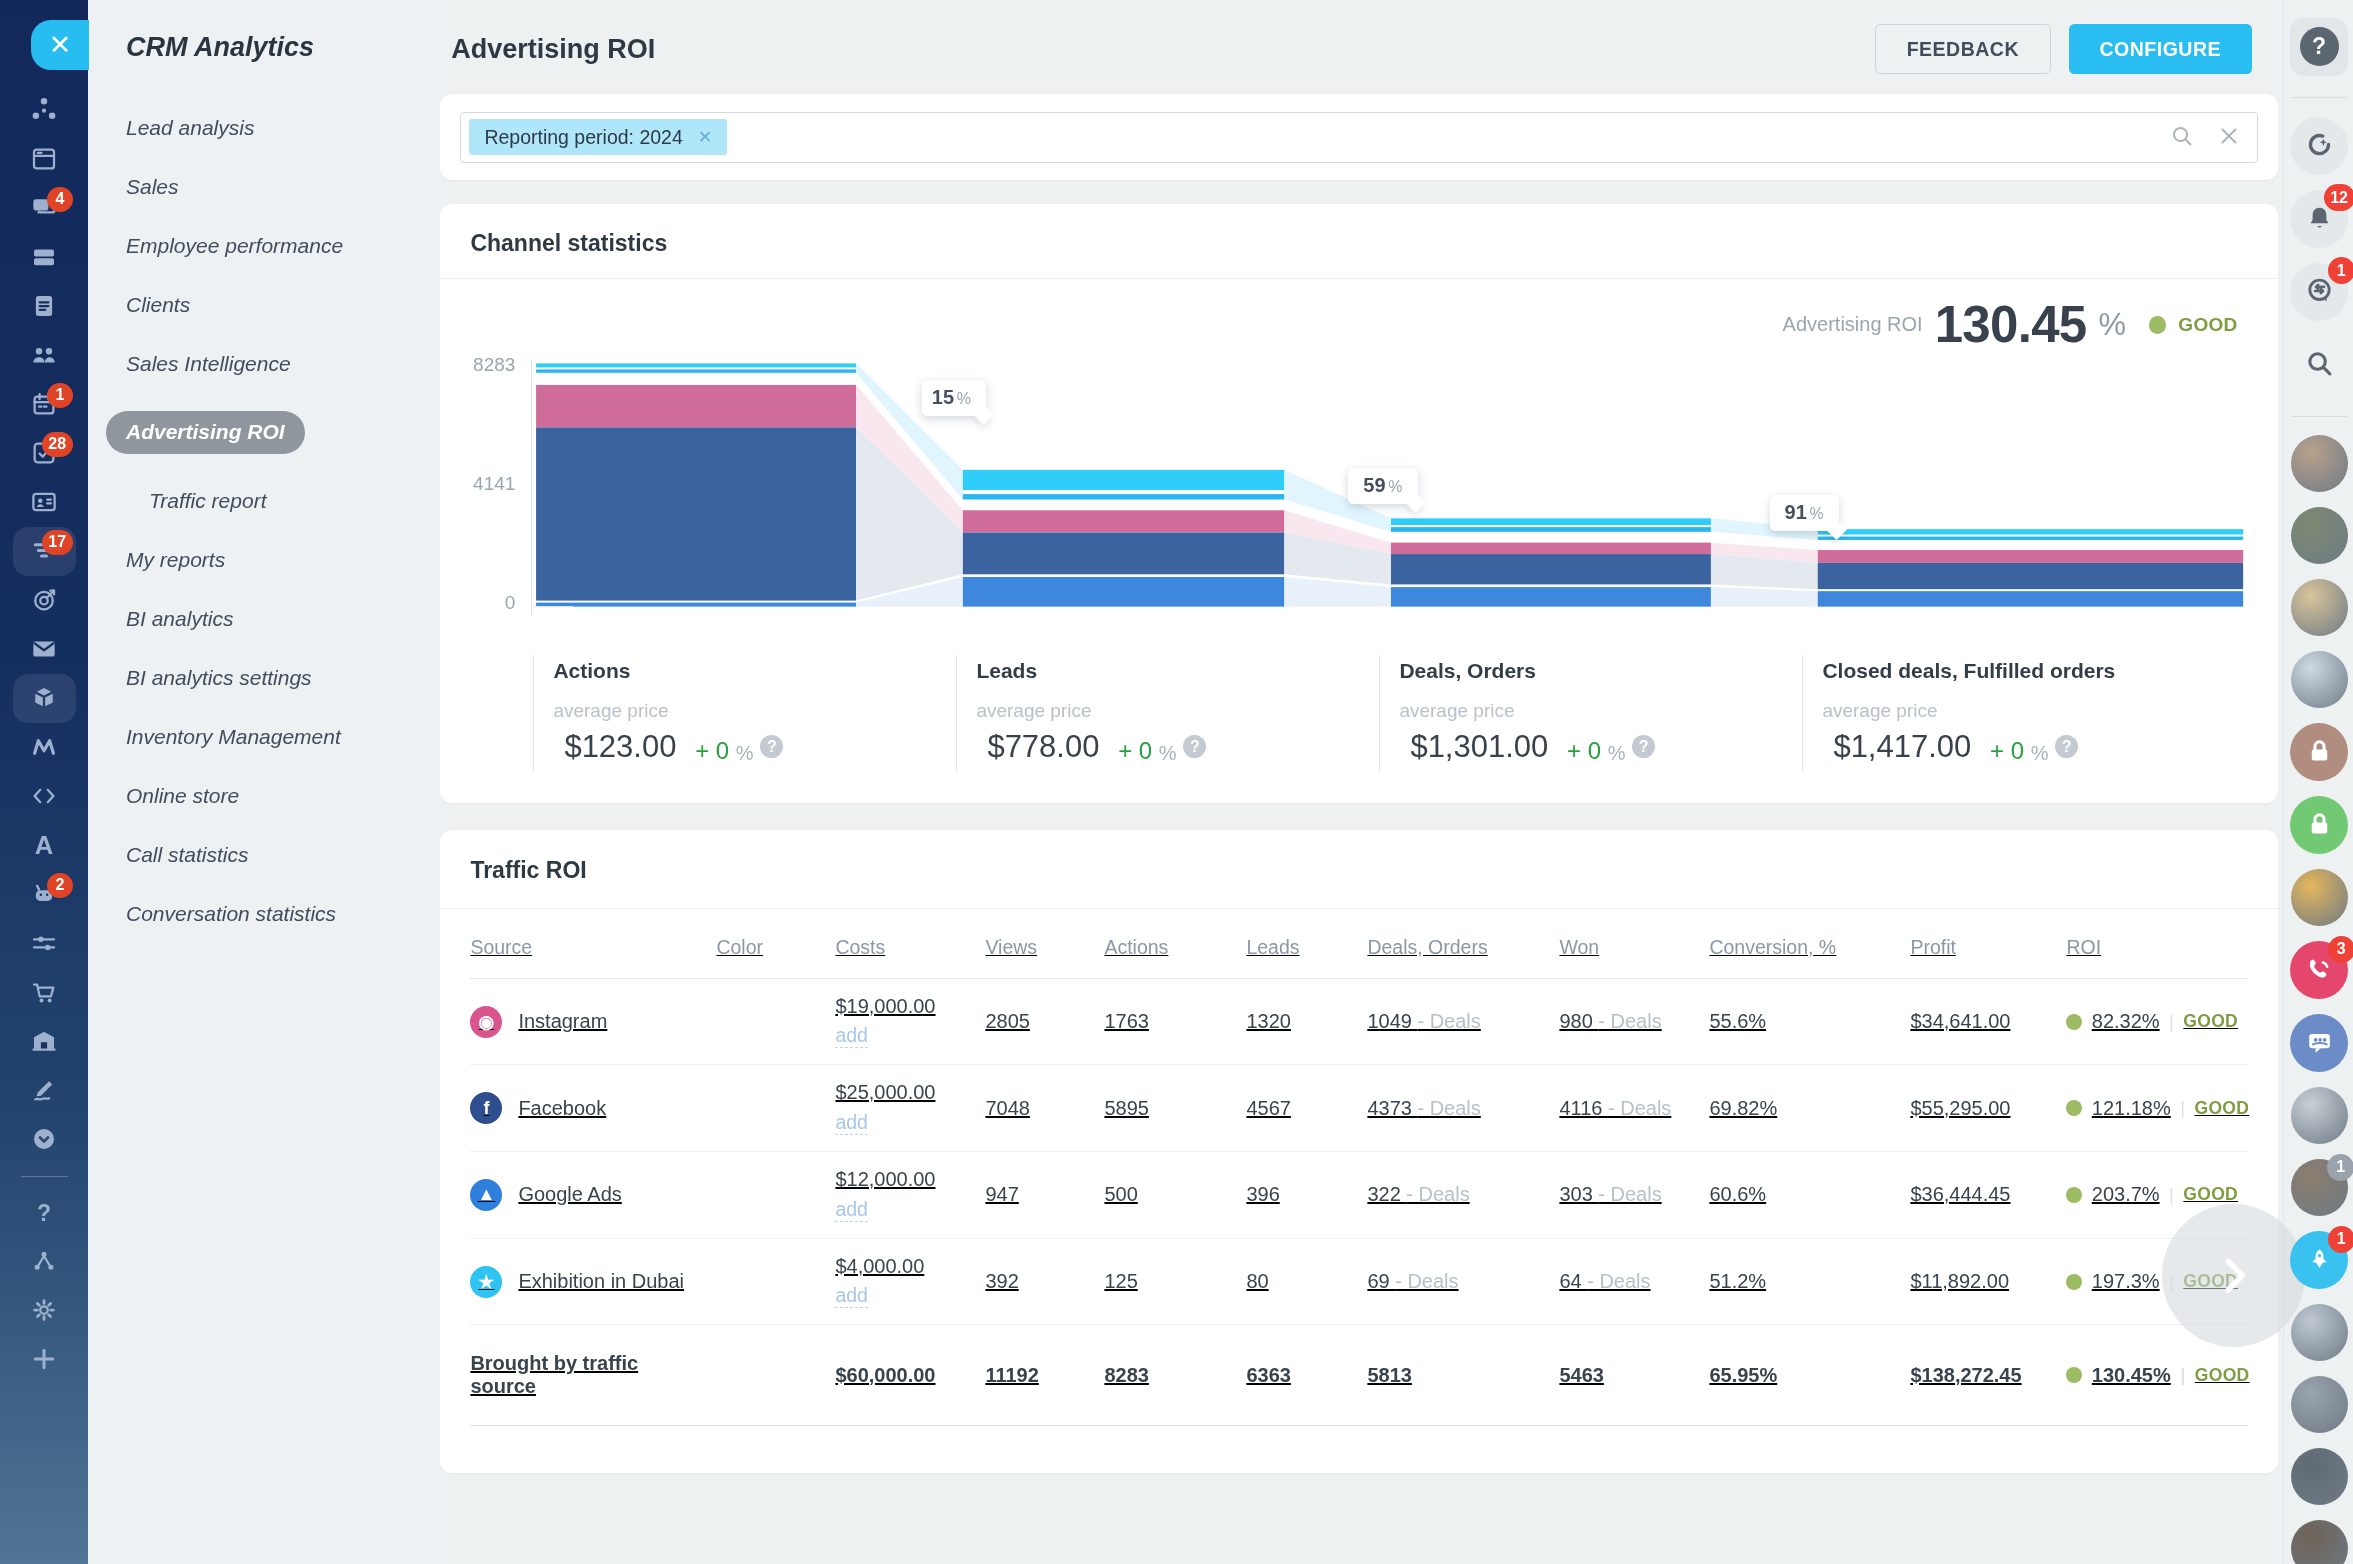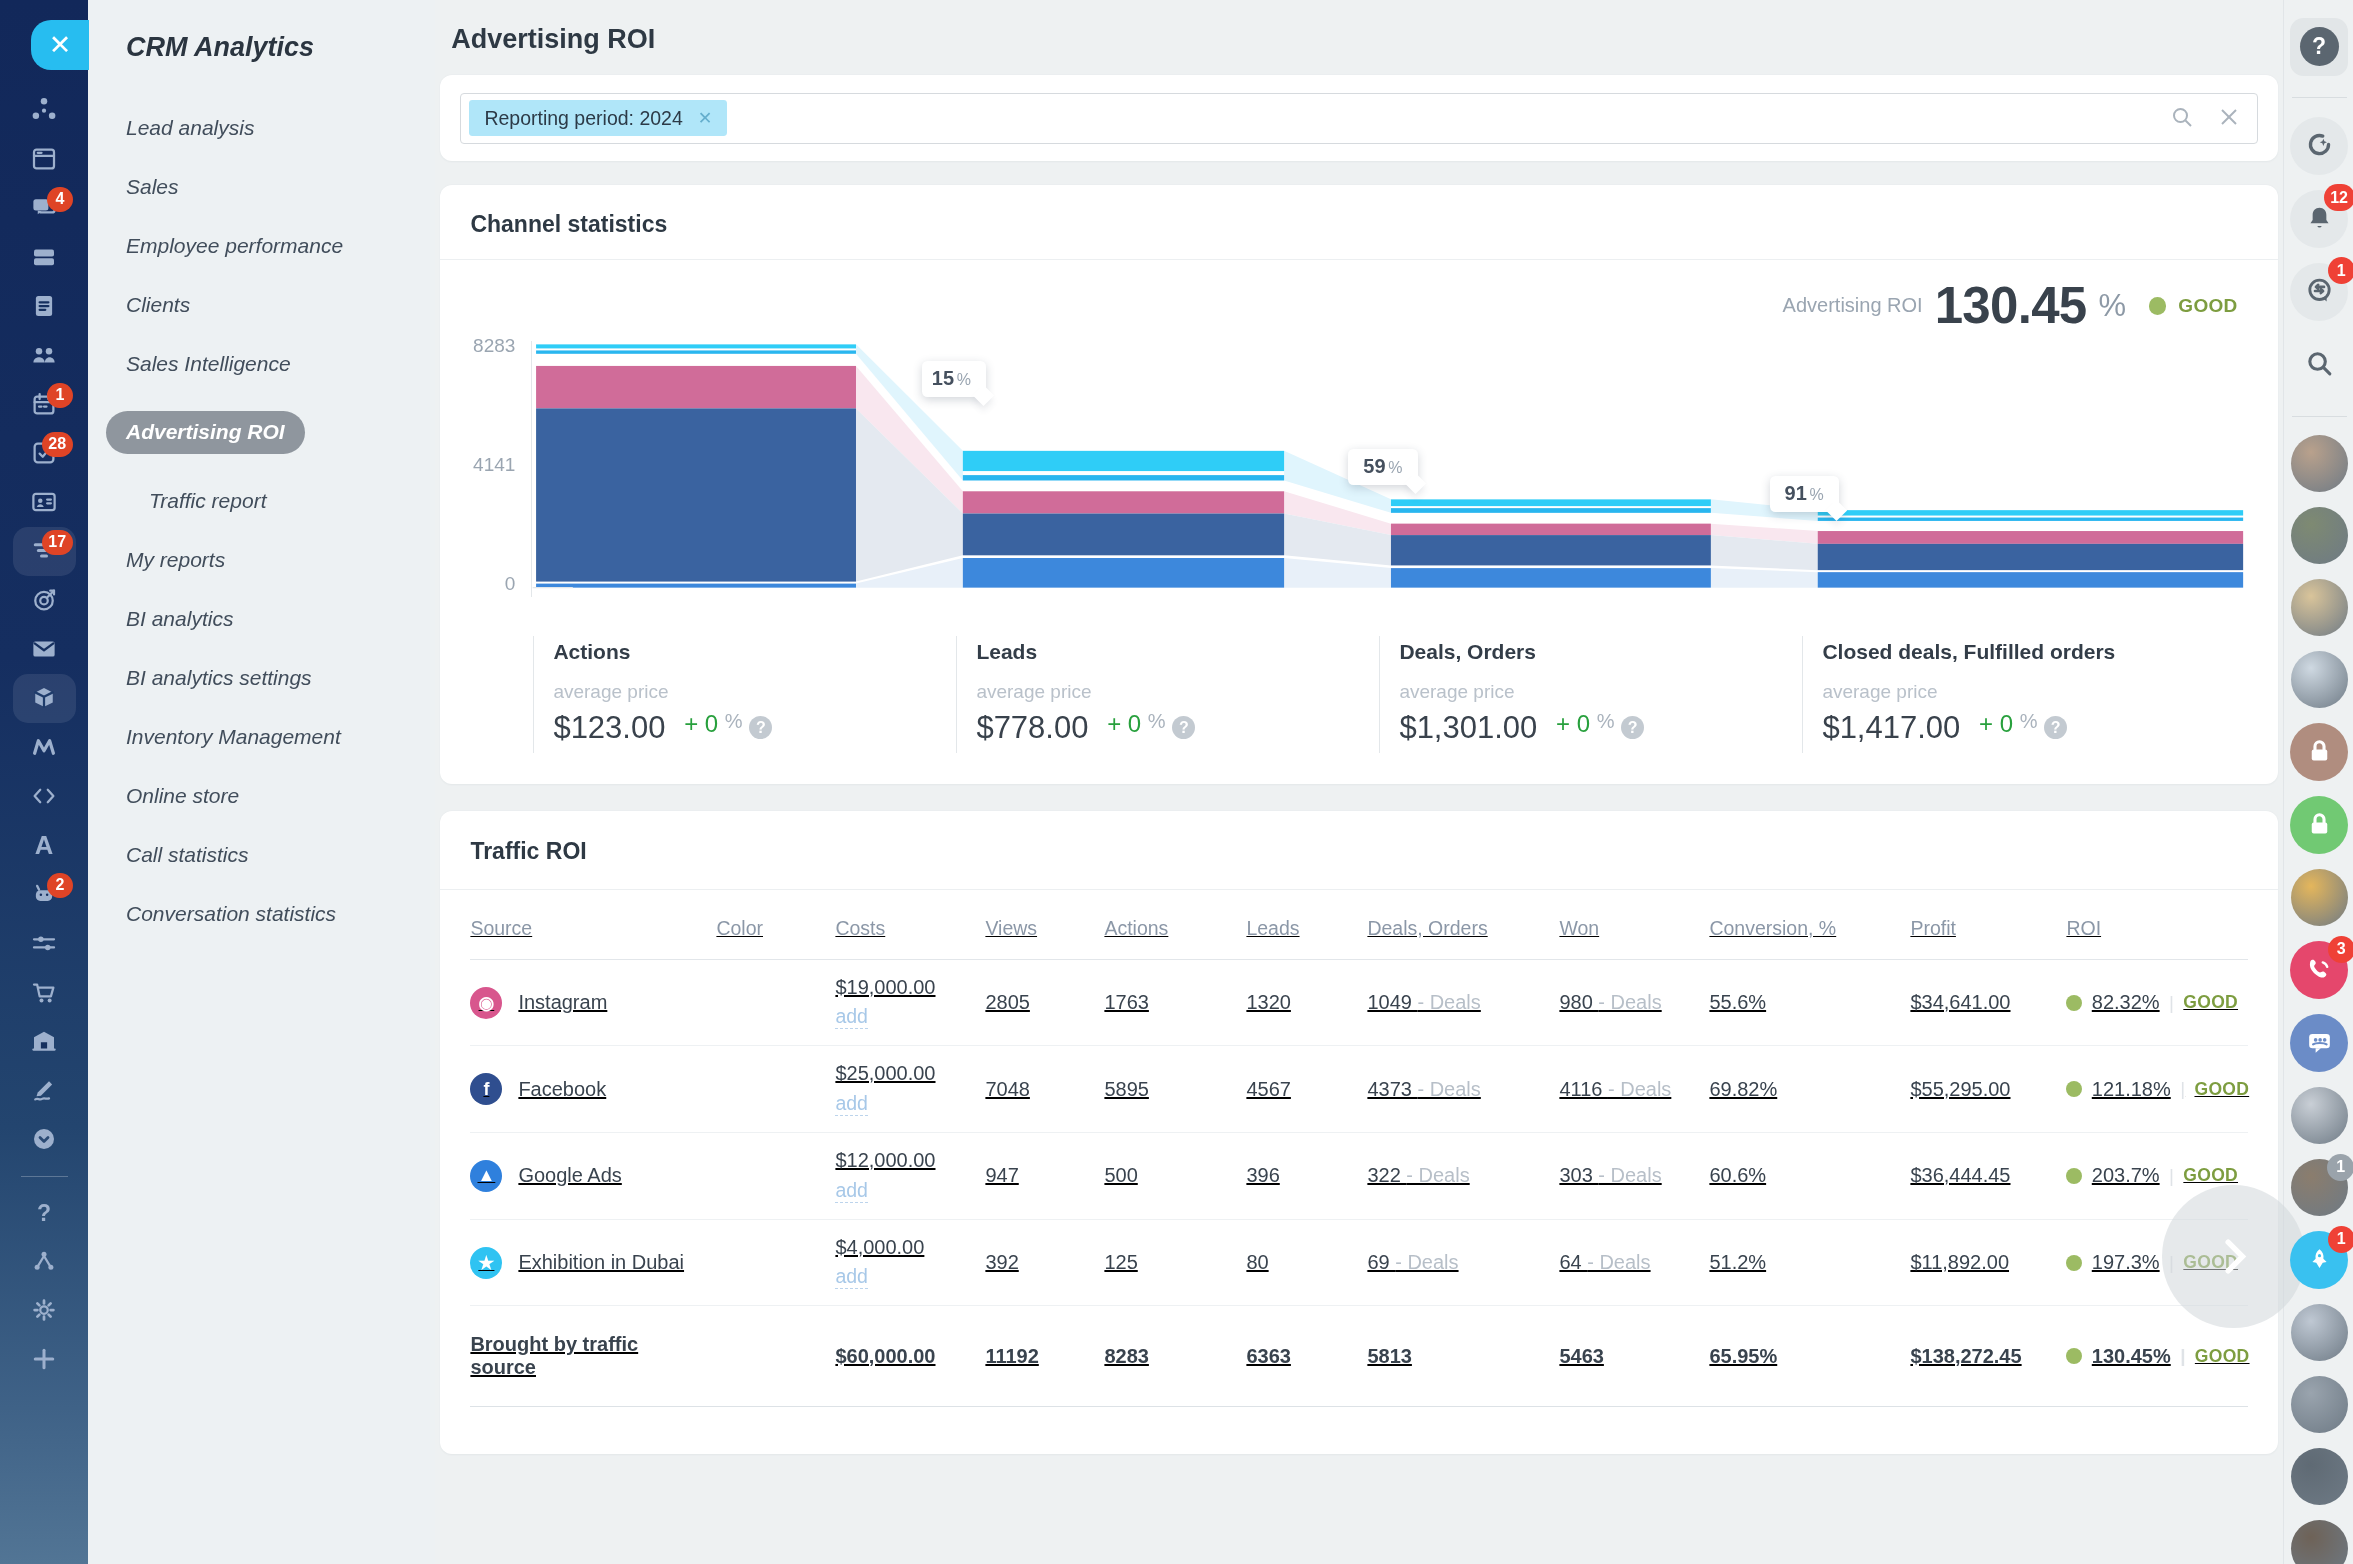--- a/index.html
+++ b/index.html
@@ -68,21 +68,21 @@
     padding:6.7px 15px; display:flex; align-items:baseline; gap:2.7px; }
   .tip .v { font-size:20px; font-weight:bold; color:#45505e; }
   .tip .u { font-size:16px; color:#9aa5b1; }
   .tip::after { content:""; position:absolute; right:-5.4px; bottom:-5.4px; width:15px; height:15px; background:#fff;
     transform:rotate(45deg); box-shadow:4px 4px 6.7px rgba(50,65,85,.08); }
 
   .stage-row { display:flex; margin:39px 30px 0 93px; }
   .stage { width:423px; border-left:1.3px solid #e3e7ea; padding:4px 0 6.7px 19px; }
   .stage-name { font-size:21px; font-weight:bold; color:#333d48; margin-bottom:17.5px; }
   .stage-avg { font-size:19px; color:#b9c1ca; margin-bottom:6.7px; }
-  .stage-line { display:flex; align-items:flex-start; gap:6.7px; }
+  .stage-line { display:flex; align-items:flex-end; gap:6.7px;margin-left:11px; }
   .stage-price { font-size:31px; font-weight:500; color:#39424c; margin-right:12px; }
   .stage-delta { font-size:24px; color:#28a03d; }
   .stage-pct { font-size:20px; color:#aab3bd; }
   .stage-help { width:23px; height:23px; border-radius:50%; background:#c3cad1; color:#fff; font-size:16px; font-weight:bold;
     display:inline-flex; align-items:center; justify-content:center; align-self:center; }
 
   
   .traffic-card { position:relative; padding:27px 0 47px 0; }
   .traffic-title { font-size:23px; font-weight:600; color:#2e3944; padding:0 30px 24px 30px; border-bottom:1.3px solid #eceff1; }
   .tbl { padding:0 30px;text-decoration:underline; }
@@ -334,20 +334,24 @@
       <div class="menu-item">Online store</div>
       <div class="menu-item">Call statistics</div>
       <div class="menu-item">Conversation statistics</div>
     </div>
 </nav>
 
 <main class="main">
 
   <div class="main-header">
     <div class="page-title">Advertising ROI</div>
+    <div class="hbtns">
+      <div class="btn ghost">FEEDBACK</div>
+      <div class="btn primary">CONFIGURE</div>
+    </div>
   </div>
 
   <section class="card filter-card">
     <div class="filter-box">
       <div class="filter-tag">
         <span class="t">Reporting period: 2024</span>
         <span class="x">✕</span>
       </div>
       <div class="filter-icons">
         <span>

